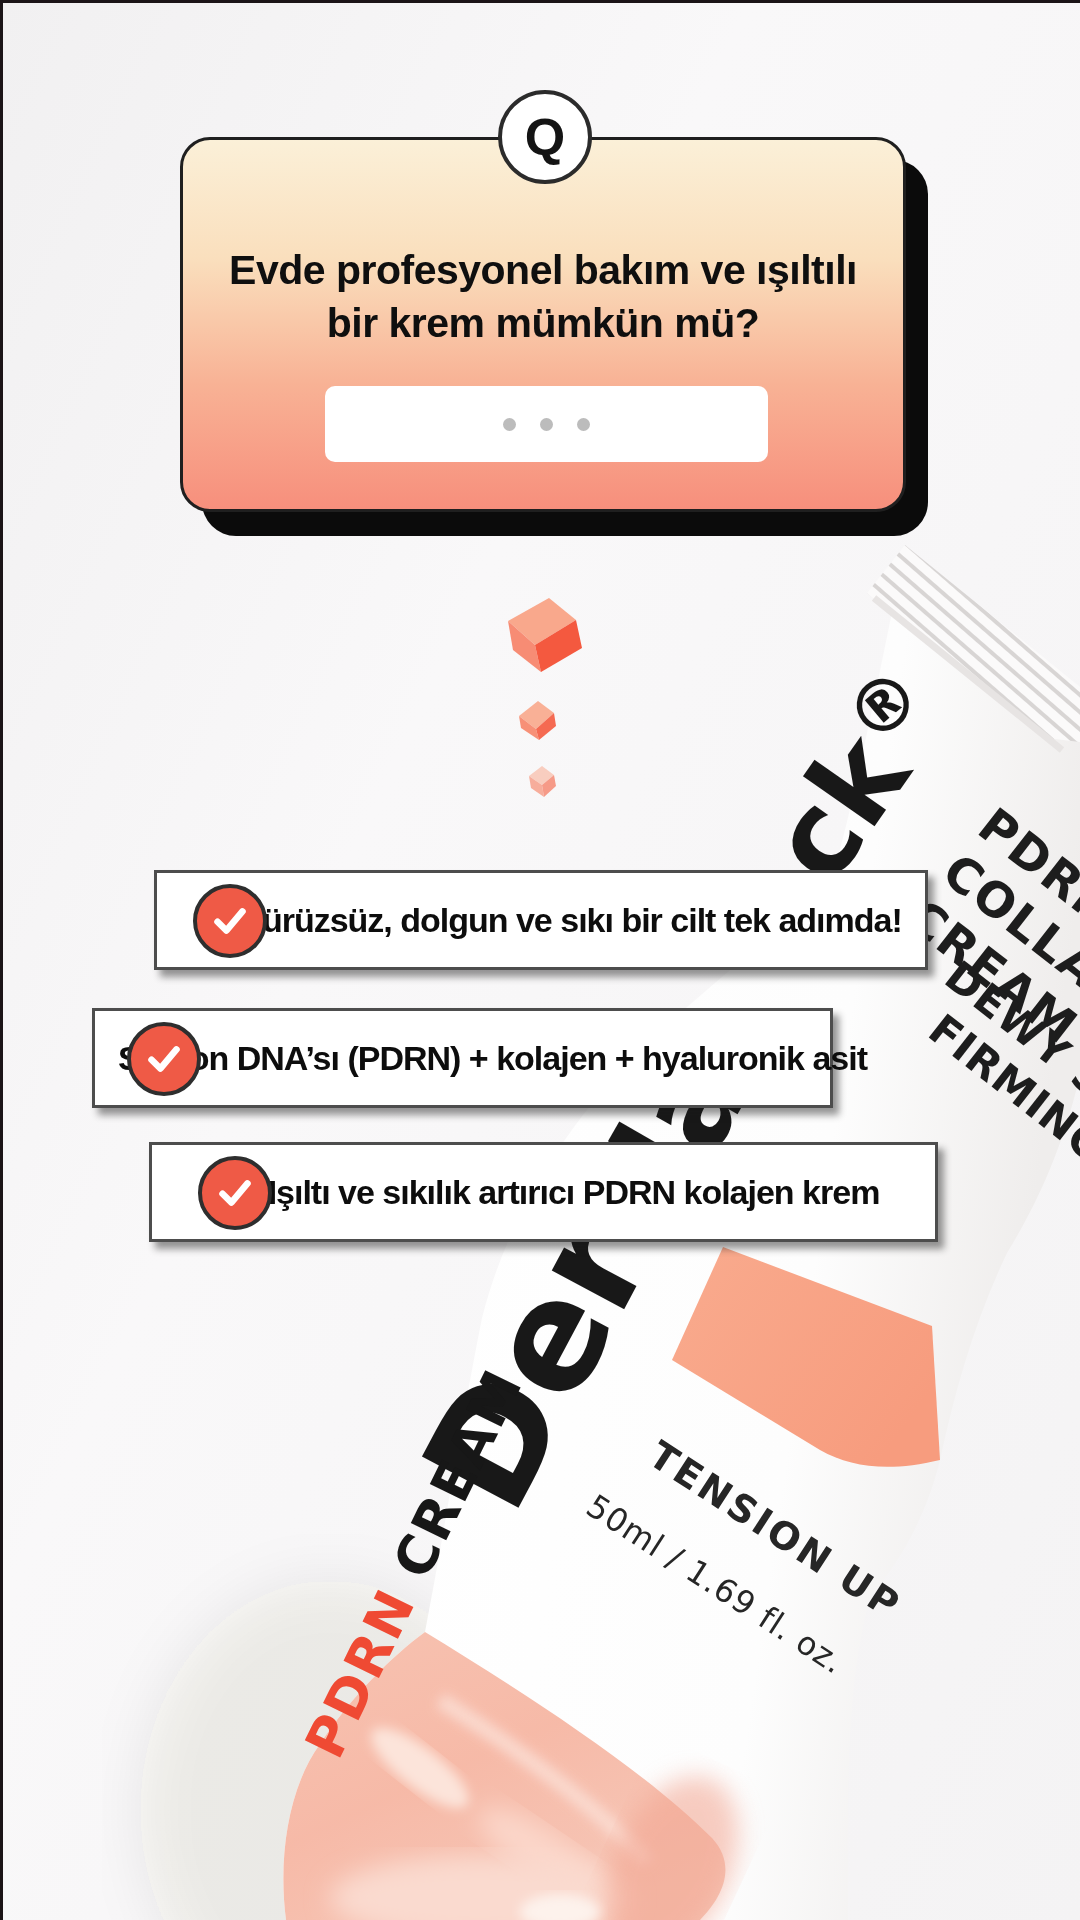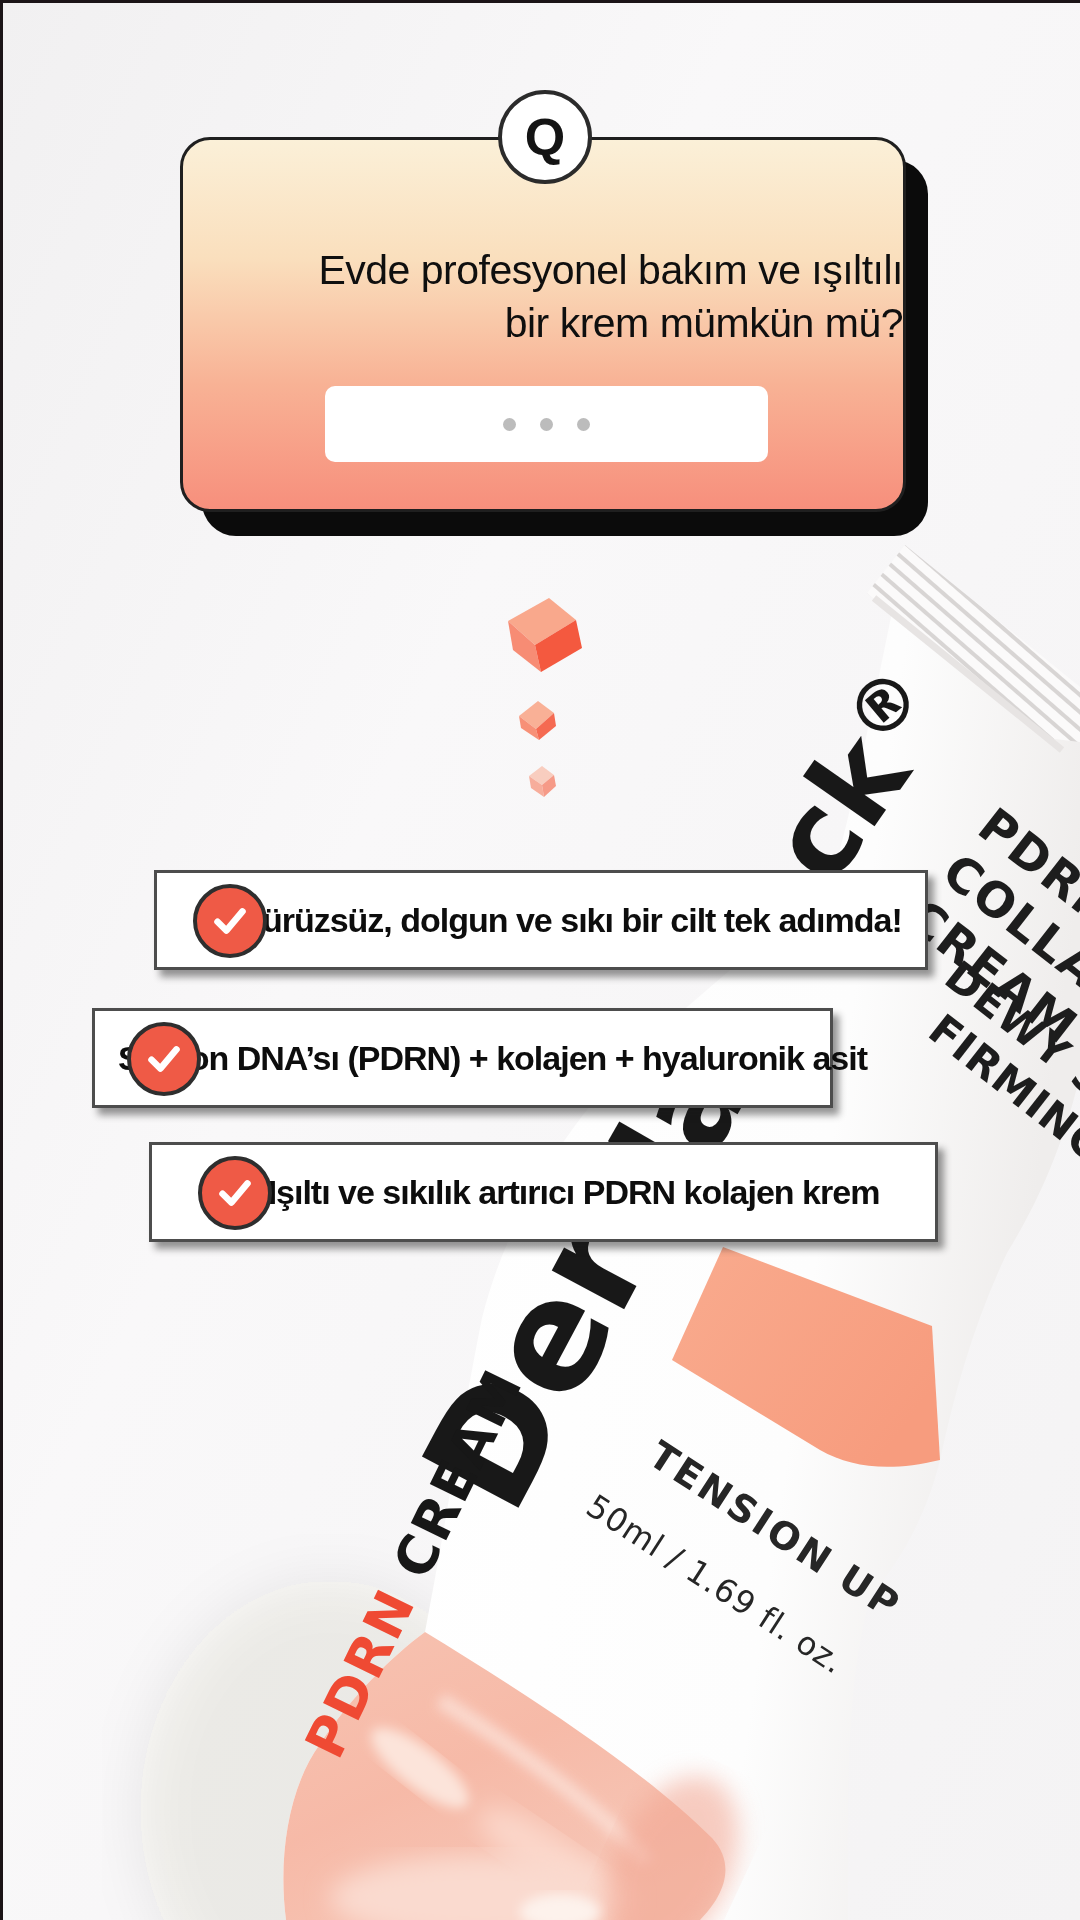--- a/index.html
+++ b/index.html
@@ -23,21 +23,21 @@
     background:linear-gradient(180deg,#fbf0d8 0%,#fadfbd 32%,#f8b295 66%,#f78f7c 100%);
   }
   .q-badge{
     position:absolute;left:498px;top:90px;width:94px;height:94px;border-radius:50%;
     background:#ffffff;border:4px solid #2b2b2b;box-sizing:border-box;
     display:flex;align-items:center;justify-content:center;
     font-size:52px;font-weight:700;color:#141414;z-index:5;
   }
   .q-text{
     position:absolute;left:0;top:104px;width:100%;
-    text-align:right;font-size:41px;line-height:53px;font-weight:400;
+    text-align:center;font-size:41px;line-height:53px;font-weight:700;
     letter-spacing:-0.5px;color:#0f0f0f;
   }
   .typing-box{
     position:absolute;left:142px;top:246px;width:443px;height:76px;
     background:#ffffff;border-radius:10px;
     display:flex;align-items:center;justify-content:center;gap:24px;
   }
   .dot{width:13px;height:13px;border-radius:50%;background:#bcbcbc;}
 
   

